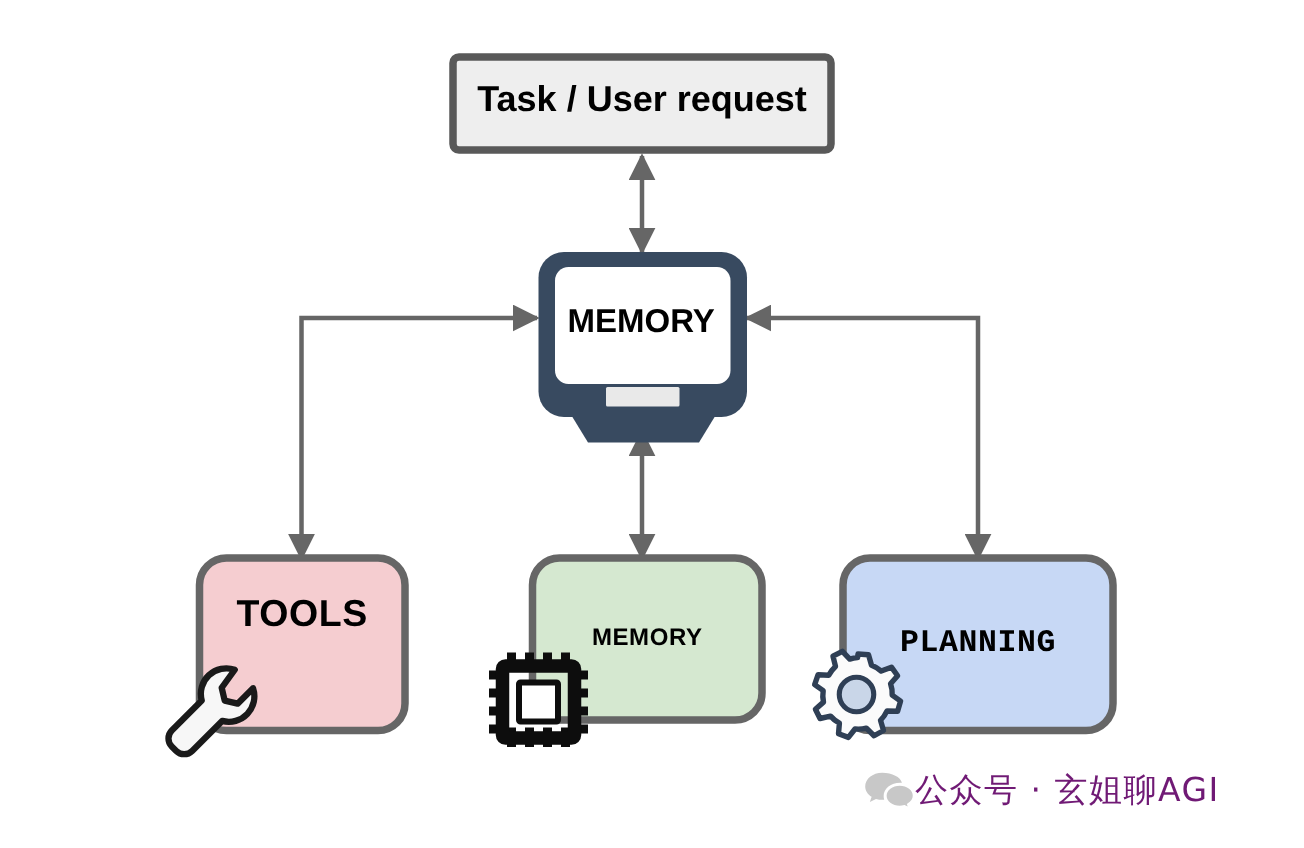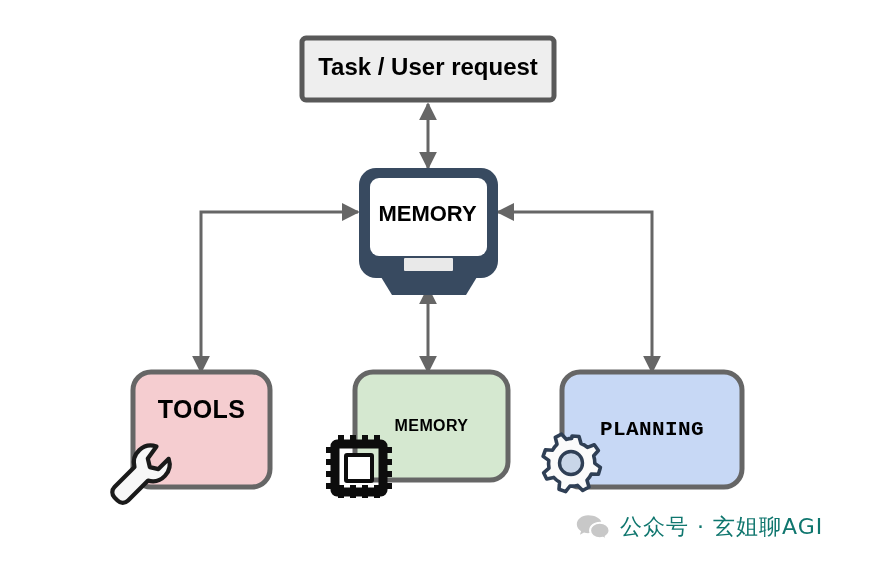--- a/index.html
+++ b/index.html
@@ -50,22 +50,21 @@
   #planning-label {
     left: 562px; top: 372px; width: 180px; height: 115px;
     font-size: 21px; letter-spacing: 0.4px; font-family: Liberation Mono, monospace;
   }
   #watermark {
     position: absolute;
     left: 576px;
     top: 512px;
     display: flex;
     align-items: center;
-    gap: 10px;
-    color: #0f766e;
+    color: #701a75;
     font-size: 22px;
     font-family: "DejaVu Sans", sans-serif;
     letter-spacing: 1px;
     white-space: nowrap;
   }
 </style>
 </head>
 <body>
 
 <svg id="canvas" viewBox="0 0 869 565">

